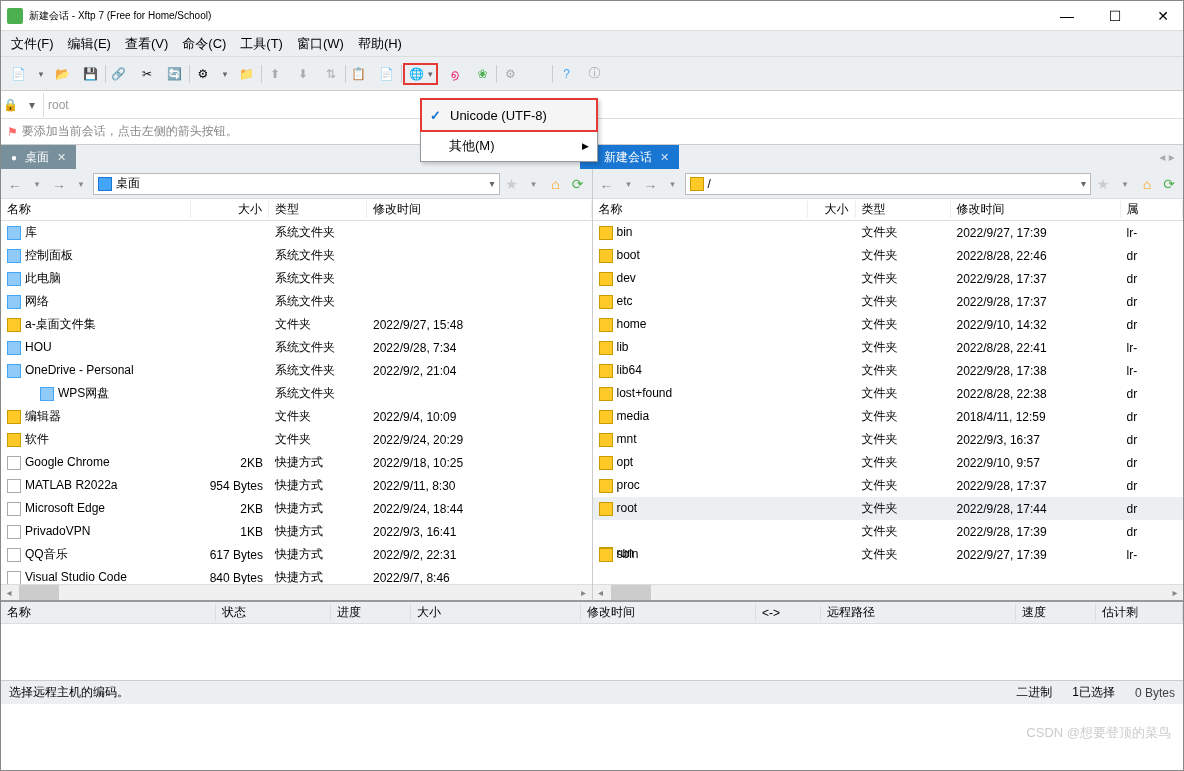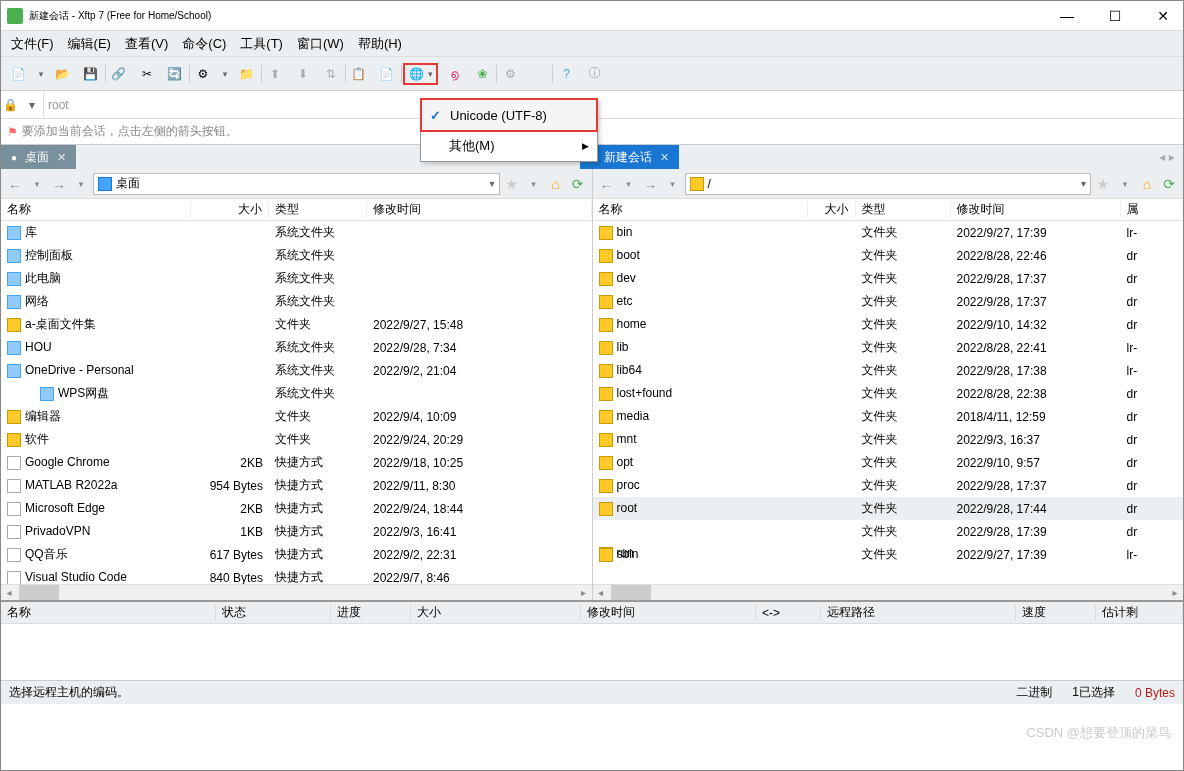--- a/index.html
+++ b/index.html
@@ -431,17 +431,17 @@
     <div class="lc" style="width:195px">远程路径</div>
     <div class="lc" style="width:80px">速度</div>
     <div class="lc" style="flex:1">估计剩</div>
   </div>
   <div class="logbody"></div>
   <div class="status">
     <span>选择远程主机的编码。</span>
     <span class="sp"></span>
     <span>二进制</span>
     <span>1已选择</span>
-    <span style="color:#b91c1c">0 Bytes</span>
+    <span style="color:#404040">0 Bytes</span>
   </div>
 </div>
 
 <div class="watermark">CSDN @想要登顶的菜鸟</div>
 
 </body></html>

